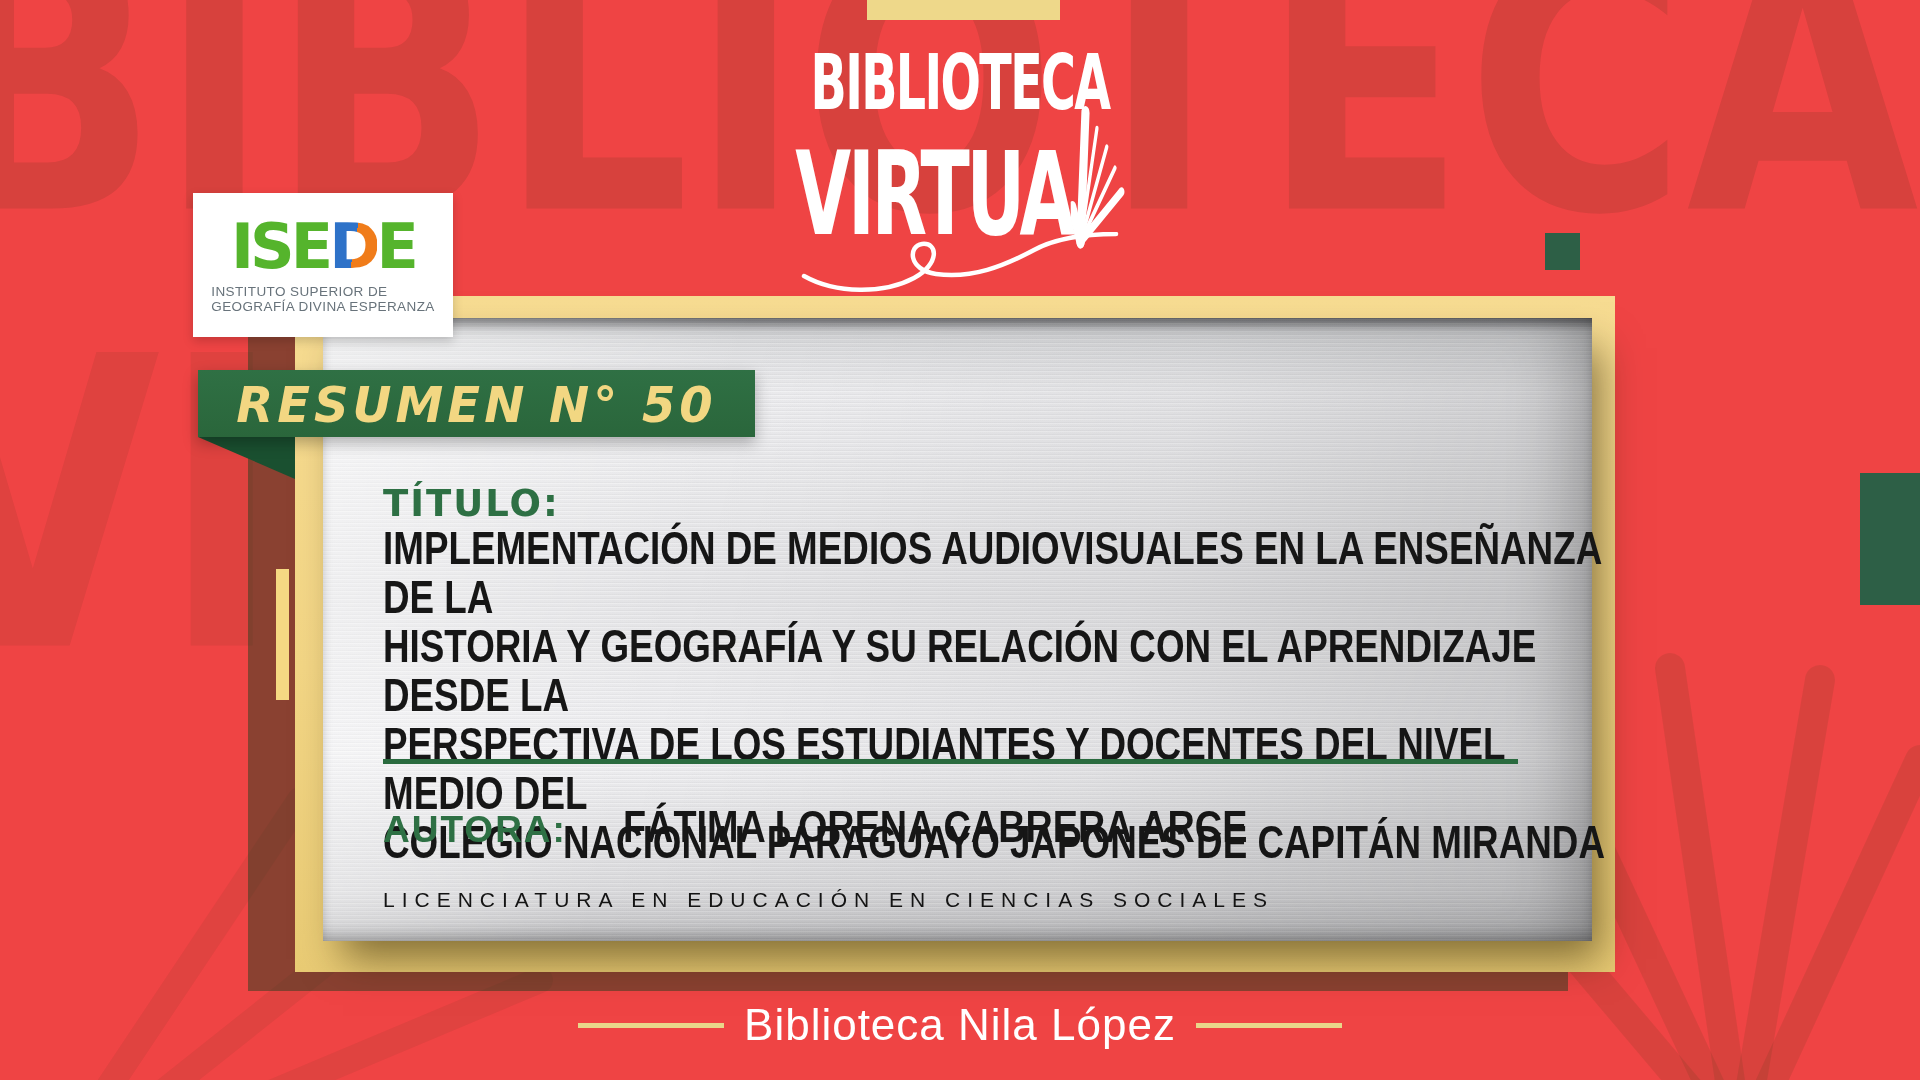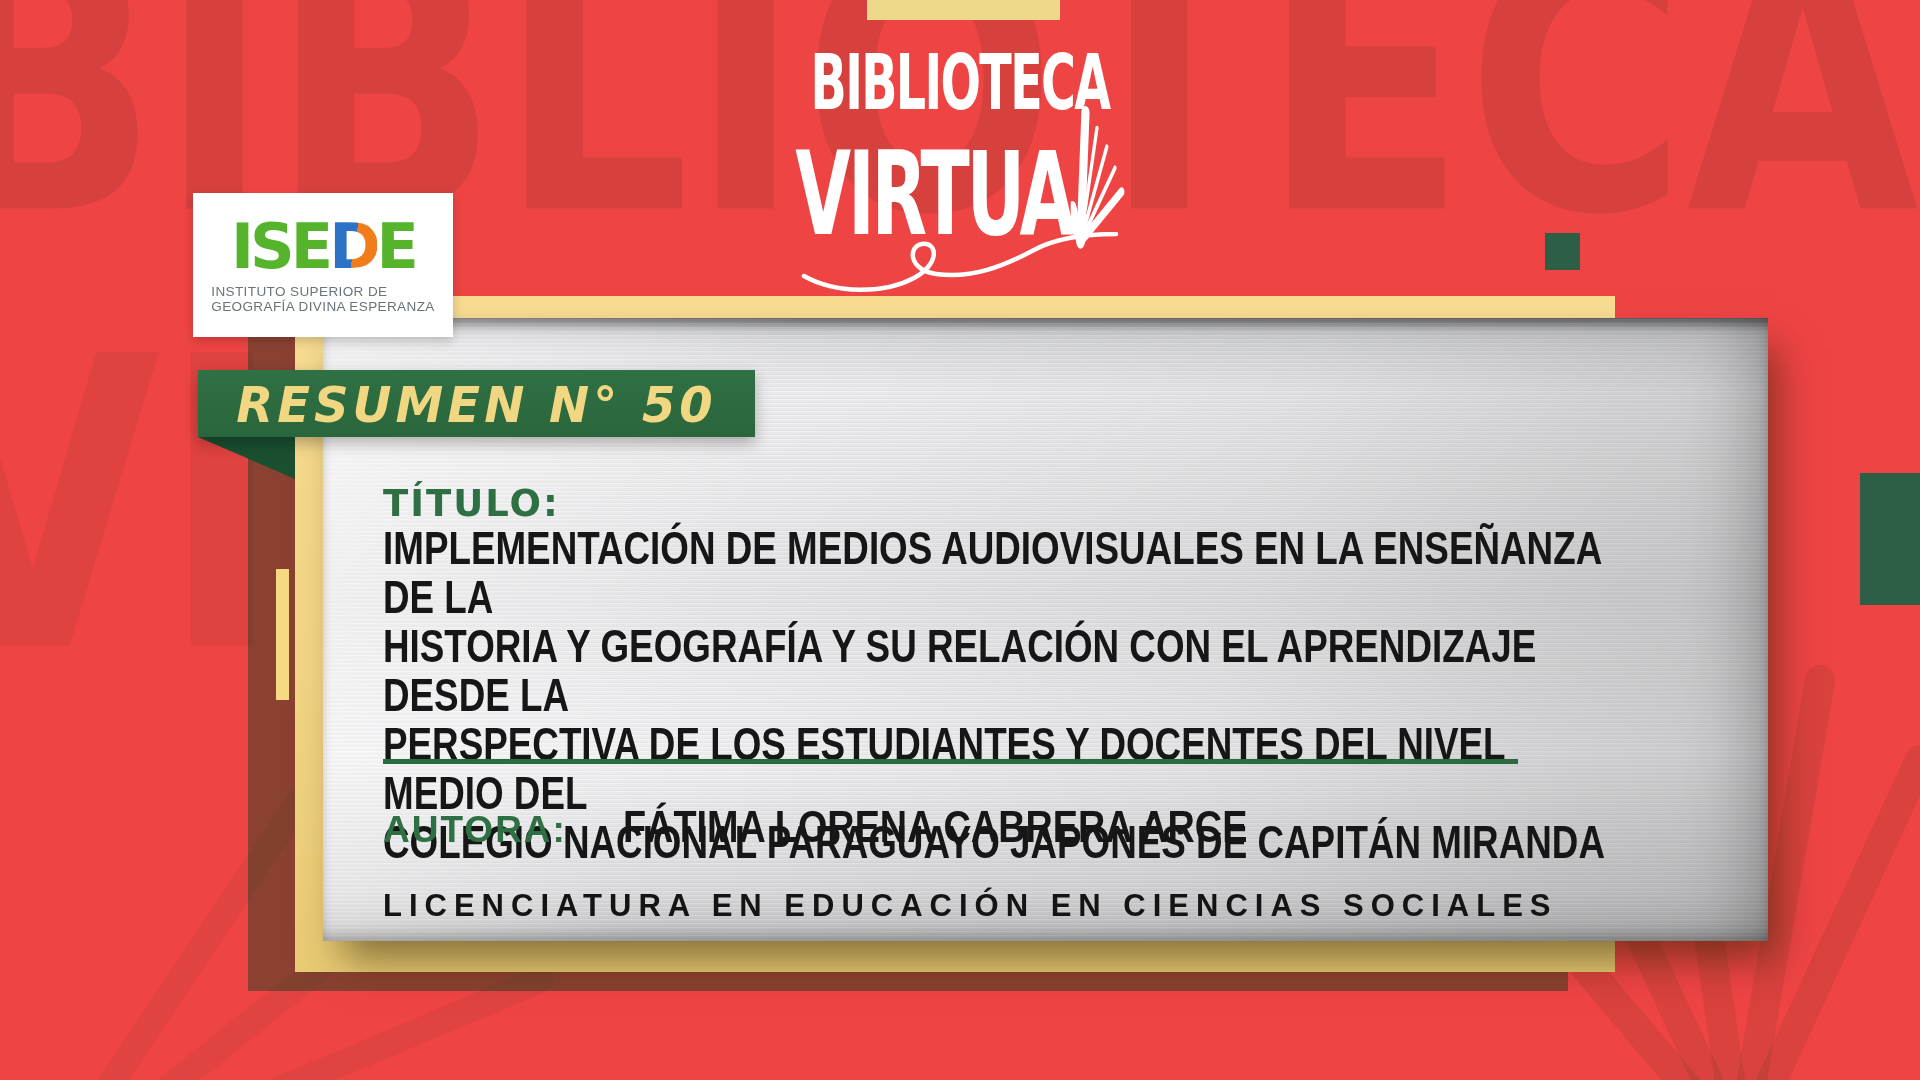--- a/index.html
+++ b/index.html
@@ -36,21 +36,21 @@
       line-height:1;letter-spacing:-4px;}
   .isede-name .g{color:#55b42c;}
   .isede-name .d{background:linear-gradient(100deg,#2e72c8 52%,#f07c1a 52%);
       -webkit-background-clip:text;background-clip:text;color:transparent;}
   .isede-sub{margin-top:6px;font-size:13.5px;line-height:15px;color:#68737b;
       letter-spacing:0.4px;text-align:left;}
   
   .frame{position:absolute;left:295px;top:296px;width:1320px;height:676px;
       background:linear-gradient(180deg,#f7dc92 0%,#f3d685 55%,#e9cb74 100%);
       box-shadow:-47px 19px 0 0 rgba(16,62,26,0.45);}
-  .card{position:absolute;left:323px;top:318px;width:1445px;height:623px;
+  .card{position:absolute;left:323px;top:318px;width:1269px;height:623px;
       background:
         linear-gradient(105deg, rgba(255,255,255,0.55) 0%, rgba(255,255,255,0) 30%, rgba(0,0,0,0.05) 62%, rgba(0,0,0,0.17) 100%),
         repeating-linear-gradient(180deg, rgba(120,120,126,0.10) 0 1px, rgba(255,255,255,0.14) 1px 2px, rgba(168,168,174,0.08) 2px 4px),
         linear-gradient(180deg,#9fa0a4 0%,#d9dadc 2%,#f0f0f2 12%,#e7e7e9 45%,#f3f3f5 70%,#dcdcde 92%,#c6c6c8 100%);
       box-shadow:
         inset 0 12px 16px -8px rgba(0,0,0,0.45),
         inset -46px 0 70px -34px rgba(0,0,0,0.28),
         inset 0 -12px 16px -9px rgba(0,0,0,0.30),
         14px 24px 38px -6px rgba(45,32,0,0.55);}
   .label-green{position:absolute;left:60px;font-family:"DejaVu Sans", sans-serif;
@@ -60,21 +60,21 @@
       transform:scaleX(0.80);transform-origin:left top;
       font-family:"Liberation Sans", sans-serif;font-weight:bold;font-size:46px;
       line-height:49px;color:#161616;letter-spacing:0;}
   .divider{position:absolute;left:60px;top:441px;width:1135px;height:5px;background:#2a6b3f;}
   .autora-row{position:absolute;left:60px;top:483px;display:flex;align-items:baseline;}
   .autora-row .label{font-family:Liberation Sans, sans-serif;font-weight:bold;color:#2e7044;
       font-size:37px;letter-spacing:2px;}
   .autora-row .name{margin-left:56px;font-family:"Liberation Sans", sans-serif;font-weight:bold;
       font-size:45px;color:#161616;transform:scaleX(0.84);transform-origin:left bottom;white-space:nowrap;}
   .degree{position:absolute;left:60px;top:570px;font-family:"Liberation Sans", sans-serif;
-      font-weight:bold;font-size:31px;letter-spacing:7px;color:#141414;white-space:nowrap;}
+      font-weight:normal;font-size:21px;letter-spacing:7px;color:#141414;white-space:nowrap;}
   
   .banner{position:absolute;left:198px;top:370px;width:557px;height:67px;
       background:linear-gradient(180deg,#2f7044 0%,#2a663b 100%);
       display:flex;align-items:center;justify-content:center;z-index:8;
       box-shadow:0 6px 14px rgba(0,0,0,0.28);font-style:italic;}
   .banner-text{font-family:"DejaVu Sans", sans-serif;font-weight:bold;font-size:48px;
       letter-spacing:4px;color:#f2d782;transform:scaleY(1.05);}
   .fold{position:absolute;left:198px;top:437px;width:97px;height:42px;background:#1a5030;
       clip-path:polygon(0 0,100% 0,100% 100%);z-index:7;}
   .accent-bar{position:absolute;left:276px;top:569px;width:13px;height:131px;background:#f5d983;z-index:6;}
@@ -158,14 +158,19 @@
     </div>
     <div class="degree">LICENCIATURA EN EDUCACIÓN EN CIENCIAS SOCIALES</div>
   </div>
 
   <div class="fold"></div>
   <div class="banner">
     <div class="banner-text">RESUMEN N° 50</div>
   </div>
   <div class="accent-bar"></div>
 
+  <div class="footer">
+    <div class="footer-line"></div>
+    <div class="footer-text">Biblioteca Nila López</div>
+    <div class="footer-line"></div>
+  </div>
 
 </div>
 
 </body></html>

